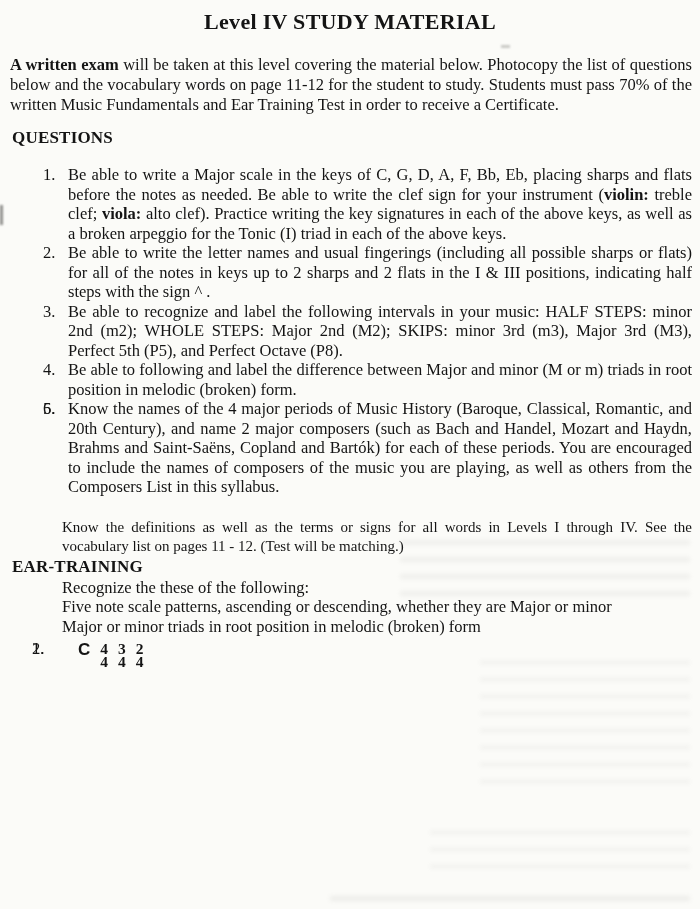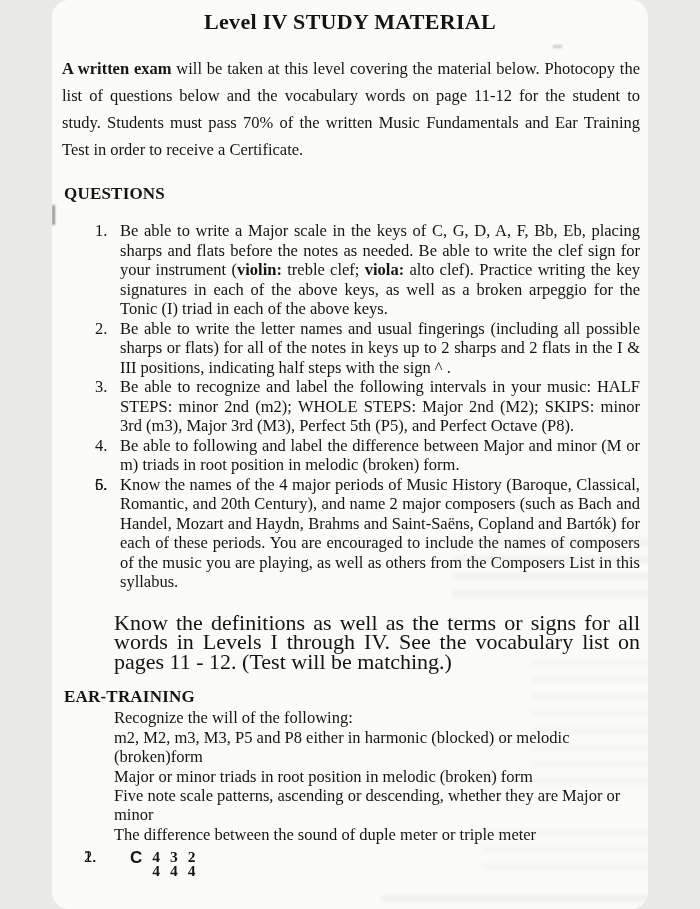--- a/index.html
+++ b/index.html
@@ -1,64 +1,63 @@
 <!DOCTYPE html>
 <html><head>
 <meta charset="utf-8">
 <style>
   * { margin:0; padding:0; box-sizing:border-box; }
   html,body { background:#e9e9e6; }
   .page {
     position:relative;
-    width:596px; height:909px;
+    width:700px; height:909px;
     margin:0 auto;
     background:#fbfbf8;
     color:#141414;
     font-family:"Liberation Serif","DejaVu Serif",serif;
     overflow:hidden;
-    border-radius:17px;
   }
   .title {
     padding-top:9px;
     text-align:center;
     font-size:22px;
     font-weight:bold;
     letter-spacing:.3px;
   }
   .intro {
     margin:20px 8px 0 10px;
     font-size:16.5px;
-    line-height:27px;
+    line-height:20px;
     text-align:justify;
   }
   h2.sec {
     font-size:17px;
     font-weight:bold;
     line-height:19px;
     margin-left:12px;
     letter-spacing:.2px;
   }
-  .sec-questions { margin-top:21px; }
+  .sec-questions { margin-top:13px; }
   .qlist { margin:18px 8px 0 12px; }
   .qitem {
     position:relative;
     padding-left:56px;
     font-size:16.5px;
     line-height:19.5px;
     text-align:justify;
   }
   .qnum { position:absolute; left:31px; top:0; }
   .sec-vocabulary { margin-top:21px; }
   .vocab-text {
     margin:21px 8px 0 62px;
-    font-size:22px;
+    font-size:15px;
     line-height:19.6px;
     text-align:justify;
   }
-  .sec-ear { margin-top:16px; }
+  .sec-ear { }
   .ear-lines { margin:2px 8px 0 62px; font-size:16.5px; line-height:19.4px; }
   .sec-rhythm { margin-top:20px; }
   .rlist { margin:3px 8px 0 12px; }
   .ritem {
     position:relative;
     padding-left:50px;
     font-size:16.5px;
     line-height:19.5px;
   }
   .rnum { position:absolute; left:20px; top:0; }
@@ -137,25 +136,23 @@
     </div>
     <div class="qitem">
       <span class="qnum">6.</span><span>Know the names of the 4 major periods of Music History (Baroque, Classical, Romantic, and 20th Century), and name 2 major composers (such as Bach and Handel, Mozart and Haydn, Brahms and Saint-Saëns, Copland and Bartók) for each of these periods.  You are encouraged to include the names of composers of the music you are playing, as well as others from the Composers List in this syllabus.</span>
     </div>
   </div>
 
   <p class="vocab-text">Know the definitions as well as the terms or signs for all words in Levels I through IV. See the vocabulary list on pages 11 - 12.  (Test will be matching.)</p>
 
   <h2 class="sec sec-ear">EAR-TRAINING</h2>
   <div class="ear-lines">
-    <div>Recognize the will of the following:</div>
-    <div>m2, M2, m3, M3, P5 and P8 either in harmonic (blocked) or melodic (broken)form</div>
+    <div>Recognize the these of the following:</div>
+    <div>Five note scale patterns, ascending or descending, whether they are Major or minor</div>
     <div>Major or minor triads in root position in melodic (broken) form</div>
-    <div>Five note scale patterns, ascending or descending, whether they are Major or minor</div>
-    <div>The difference between the sound of duple meter or triple meter</div>
   </div>
 
   <div class="rlist">
     <div class="ritem">
       <span class="rnum">1.</span>
     </div>
     <div class="ritem">
       <span class="rnum">2.</span><span class="meters">
           <span class="common-time">C</span>
           <span class="timesig">

